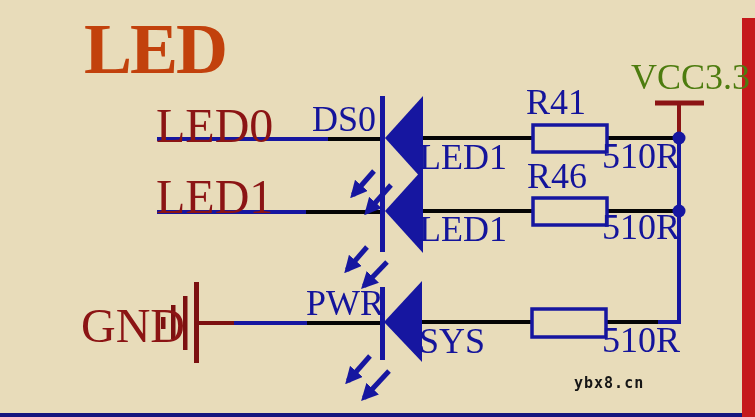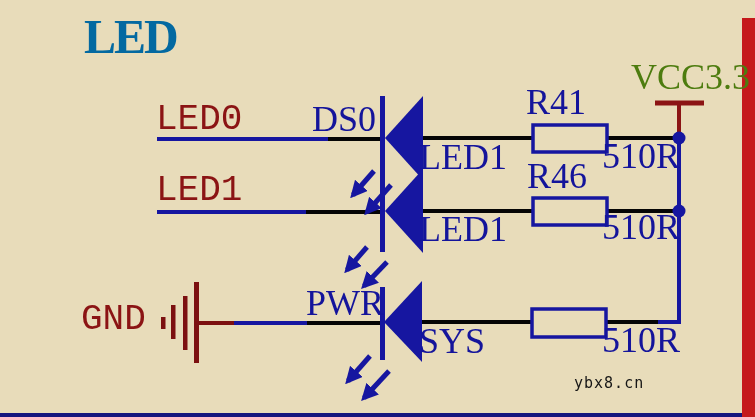--- a/index.html
+++ b/index.html
@@ -6,24 +6,24 @@
   #canvas{
     position:relative;
     width:755px;height:417px;
     background:#E8DCBA;
     overflow:hidden;
     font-family:"Liberation Serif", serif;
   }
   #gfx{position:absolute;left:0;top:0;}
   .lbl{position:absolute;line-height:1;white-space:nowrap;user-select:none;}
   .navy{color:#14149B;font-size:36px;}
-  .dred{color:#8B1414;font-size:36px;font-family:Liberation Mono, monospace;}
-  .title{color:#0369a1;font-size:48px;font-weight:bold;letter-spacing:-2px;}
+  .dred{color:#8B1414;font-size:48px;}
+  .title{color:#c2410c;font-size:72px;font-weight:bold;letter-spacing:-2px;}
   .vcc{color:#4d7c0f;font-size:36px;}
-  .mark{color:#161616;font-family:"DejaVu Sans Mono",monospace;font-size:15px;font-weight:normal;letter-spacing:1px;}
+  .mark{color:#161616;font-family:"DejaVu Sans Mono",monospace;font-size:15px;font-weight:bold;letter-spacing:1px;}
 </style>
 </head>
 <body>
 
 <div id="canvas">
 
   <svg id="gfx" width="755" height="417" viewBox="0 0 755 417">
     <defs>
       <marker id="ah" viewBox="0 0 10 10" refX="7.5" refY="5" markerWidth="3.4" markerHeight="3.4" orient="auto">
         <polygon points="0,0 10,5 0,10" fill="#1616A0"></polygon>

